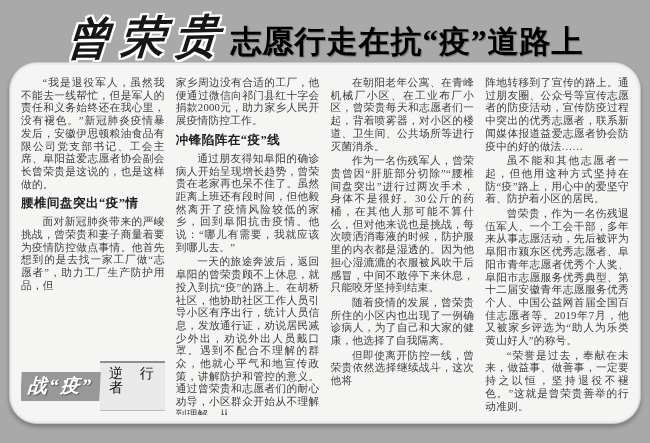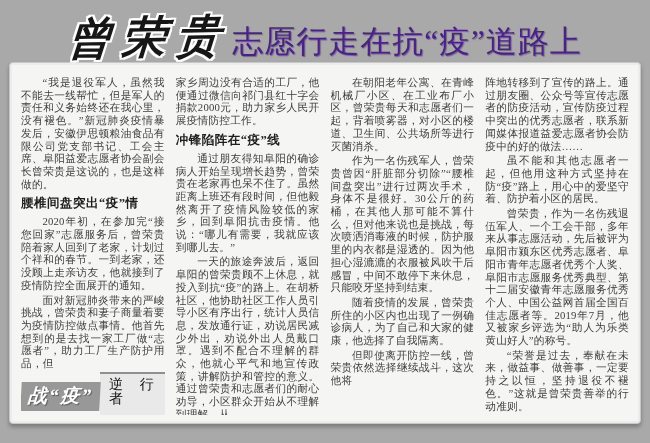--- a/index.html
+++ b/index.html
@@ -22,31 +22,31 @@
     color: #161616;
     transform: skewX(-5deg) rotate(-1deg);
     text-shadow:
       -2px -2px 0 #fdfdfd, 2px -2px 0 #fdfdfd,
       -2px  2px 0 #fdfdfd, 2px  2px 0 #fdfdfd,
       -2px  0   0 #fdfdfd, 2px  0   0 #fdfdfd,
        0   -2px 0 #fdfdfd, 0    2px 0 #fdfdfd;
     margin-right: 2px;
   }
   .title-rest {
-    font-size: 31px; font-weight: 400; line-height: 1.15;
-    color: #4c1d95; letter-spacing: 1px;
+    font-size: 31px; font-weight: 700; line-height: 1.15;
+    color: #000000; letter-spacing: 1px;
     text-shadow: 1px 1px 1px rgba(0,0,0,0.35);
   }
   
   .card {
     margin: 0 9px;
     height: 362px;
     background: #f5f5f4;
     border: 1px solid #c8c8c8;
-    border-radius: 4px;
+    border-radius: 28px;
     box-shadow: 0 3px 4px rgba(0,0,0,0.28), inset 0 0 0 2px #ececec;
     padding: 13px 11px 8px 11px;
     display: flex; gap: 11px;
     overflow: hidden;
   }
   .col {
     flex: 1 1 0; min-width: 0;
     display: flex; flex-direction: column;
     overflow: hidden;
     font-size: 10.7px; line-height: 12.7px;
@@ -96,21 +96,20 @@
   <div class="header">
     <span class="title-name">曾荣贵</span>
     <span class="title-rest">志愿行走在抗“疫”道路上</span>
   </div>
 
   <div class="card">
 
     <div class="col">
       <p>“我是退役军人，虽然我不能去一线帮忙，但是军人的责任和义务始终还在我心里，没有褪色。”新冠肺炎疫情暴发后，安徽伊思顿粮油食品有限公司党支部书记、工会主席、阜阳益爱志愿者协会副会长曾荣贵是这说的，也是这样做的。</p>
       <h3>腰椎间盘突出“疫”情</h3>
-      <p>2020年初，在参加完“接您回家”志愿服务后，曾荣贵陪着家人回到了老家，计划过个祥和的春节。一到老家，还没顾上走亲访友，他就接到了疫情防控全面展开的通知。</p>
       <p>面对新冠肺炎带来的严峻挑战，曾荣贵和妻子商量着要为疫情防控做点事情。他首先想到的是去找一家工厂做“志愿者”，助力工厂生产防护用品，但</p>
       <div class="badge">
         <span class="badge-left">战“疫”</span>
         <span class="badge-right">逆行者</span>
       </div>
     </div>
 
     <div class="col">
       <p class="cont">家乡周边没有合适的工厂，他便通过微信向祁门县红十字会捐款2000元，助力家乡人民开展疫情防控工作。</p>
       <h3>冲锋陷阵在“疫”线</h3>

